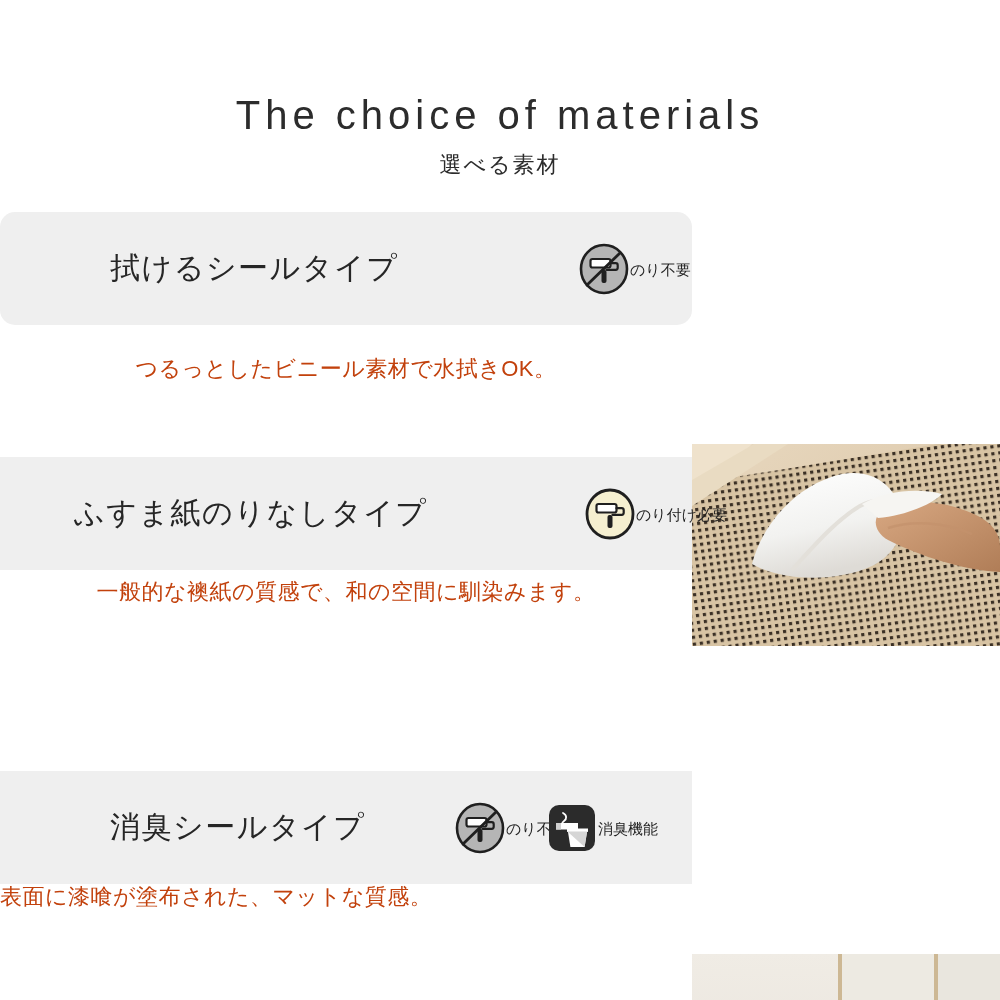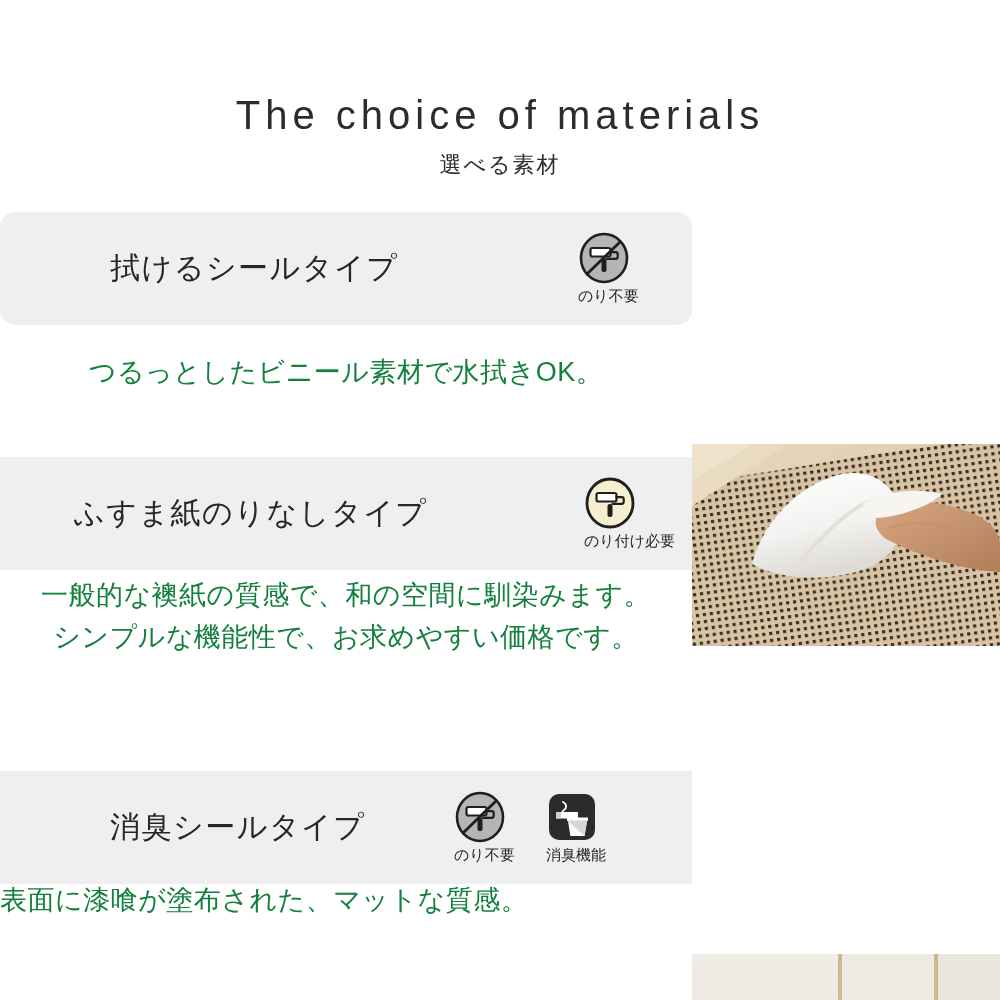--- a/index.html
+++ b/index.html
@@ -83,42 +83,43 @@
     align-items: flex-start;
     gap: 14px;
     margin-left: auto;
     margin-right: 36px;
   }
   .sec2 .badges { margin-right: 30px; }
   .sec3 .badges { margin-right: 68px; }
 
   .badge {
     display: flex;
-    flex-direction: column;
+    flex-direction: row;
+    align-items: center;
     width: 78px;
   }
   .badge-label {
     margin-top: 3px;
     font-size: 15px;
     color: #1f1f1f;
     font-weight: 500;
     white-space: nowrap;
     letter-spacing: 0px;
   }
   .badge-label.wide { font-size: 15px; }
 
   .badge-icon { width: 52px; height: 52px; display: block; }
 
   
   .body-copy {
     position: absolute;
     left: 0;
     width: 692px;
-    color: #15803d;
-    font-size: 27px;
+    color: #c2410c;
+    font-size: 22px;
     line-height: 1.55;
     letter-spacing: 0.5px;
     font-weight: 500;
   }
   .sec1 .body-copy { top: 140px; text-align: center; }
   .sec2 .body-copy { top: 118px; text-align: center; }
   .sec3 .body-copy { top: 140px; text-align: left; }
 
   
   .photo {
@@ -210,21 +211,20 @@
               <path d="M32.5 20.2 h5.2 a2 2 0 0 1 2 2 v2.6 a2 2 0 0 1 -2 2 h-9.2" fill="none" stroke="#1f1f1f" stroke-width="2.2" stroke-linecap="round"></path>
               <rect x="23.5" y="27" width="5" height="13" rx="2" fill="#1f1f1f"></rect>
             </svg>
           </span>
           <span class="badge-label wide">のり付け必要</span>
         </div>
       </div>
     </div>
     <div class="body-copy">
       <div>一般的な襖紙の質感で、和の空間に馴染みます。</div>
-      <div>シンプルな機能性で、お求めやすい価格です。</div>
     </div>
     <div class="photo photo-2">
       <svg class="ph-svg" viewBox="0 0 308 200" preserveAspectRatio="xMidYMid slice">
         <defs>
           <linearGradient id="wallg" x1="0" y1="0" x2="0" y2="1">
             <stop offset="0" stop-color="#f0ece5"></stop>
             <stop offset="1" stop-color="#e6e1d8"></stop>
           </linearGradient>
           <linearGradient id="lanterng" x1="0" y1="0" x2="1" y2="0">
             <stop offset="0" stop-color="#f6e9c4"></stop>

